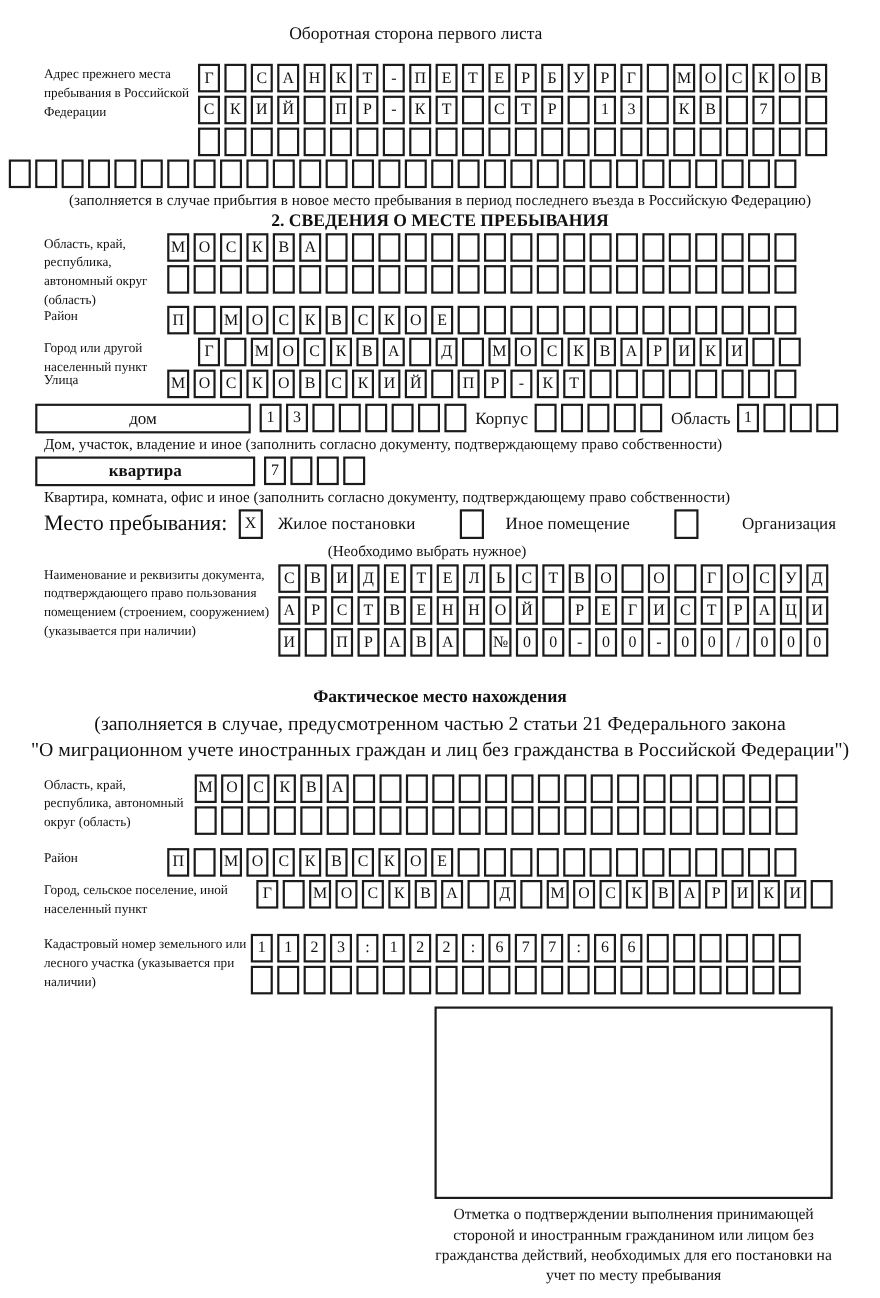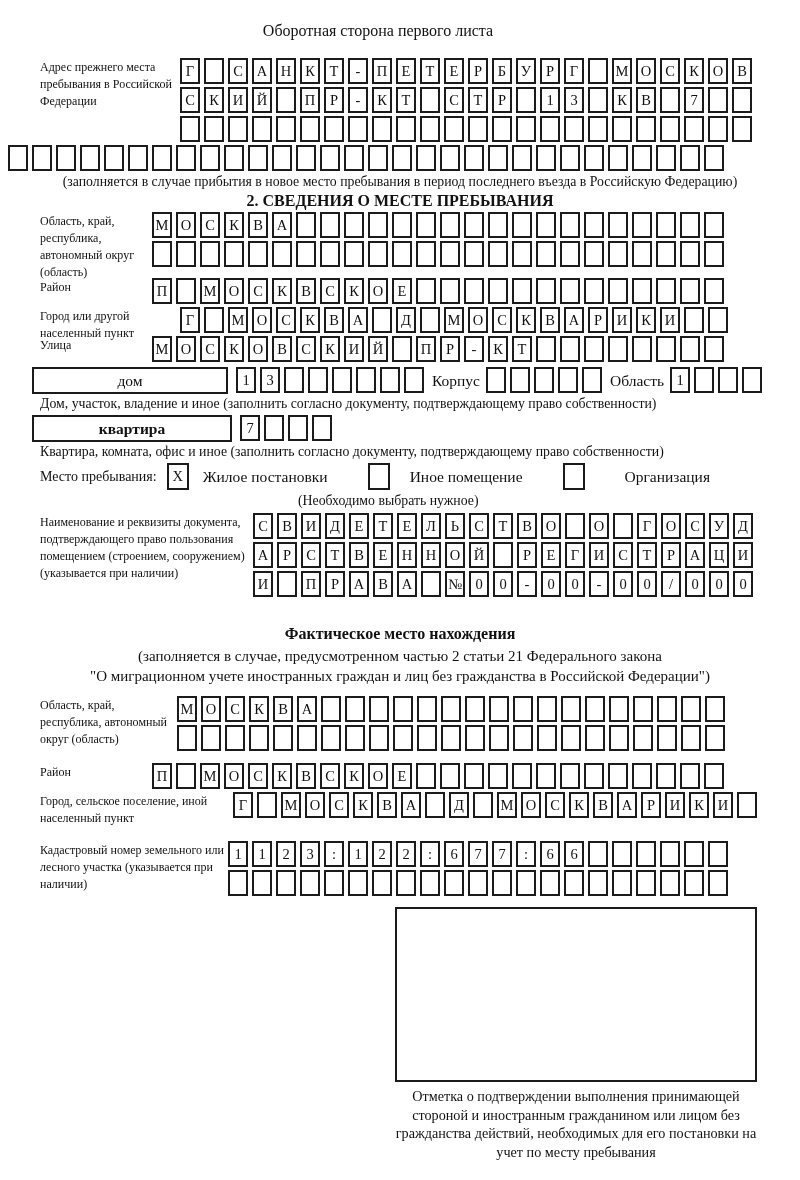--- a/index.html
+++ b/index.html
@@ -36,28 +36,28 @@
   .houserow{display:flex;align-items:flex-start;padding-left:32px;height:27px;}
   .bigbox{
     flex:0 0 auto;display:inline-flex;align-items:center;justify-content:center;
     height:27px;box-sizing:border-box;border:2px solid #1b1b1b;font-size:15.5px;background:#fff;
   }
   .bb168{width:196px;margin-right:8px;} .bb200{width:200px;margin-right:8px;font-weight:bold;}
   .boxgroup{display:flex;}
   .inlinelabel{font-size:15.5px;line-height:27px;margin:0 6px 0 4px;white-space:nowrap;}
 
   .stayrow{display:flex;align-items:center;padding-left:40px;height:27px;margin-top:3px;}
-  .stayrow .stay-label{font-size:14px;margin-right:10px;white-space:nowrap;}
+  .stayrow .stay-label{font-size:20px;margin-right:10px;white-space:nowrap;}
   .chk{width:22px;height:27px;margin-right:0;}
   .optlabel{font-size:15.5px;white-space:nowrap;margin-left:14px;}
   .gap40{margin-left:40px;} .gap20{margin-left:20px;}
   .hint{font-size:13.8px;padding-left:298px;margin-top:3px;}
 
   .fact-title{margin-top:25px;}
-  .fact-note{font-size:15px;text-align:center;line-height:1.3;}
+  .fact-note{font-size:18px;text-align:center;line-height:1.3;}
 
   .stampwrap{margin-left:395px;width:362px;}
   .stampbox{width:362px;height:175px;box-sizing:border-box;border:2px solid #1b1b1b;margin-top:8px;background:#fff;}
   .stampcaption{font-size:14.2px;text-align:center;line-height:1.32;margin-top:5px;}
 
   .mt2{margin-top:2px;} .mt3{margin-top:3px;} .mt4{margin-top:4px;} .mt10{margin-top:10px;} .mt18{margin-top:18px;} .mt20{margin-top:20px;}
   .mb8{margin-bottom:8px;} .mb9{margin-bottom:9px;}
   .h58{height:58px;} .h87{height:87px;} .h29{height:29px;}
 </style>
 </head>

